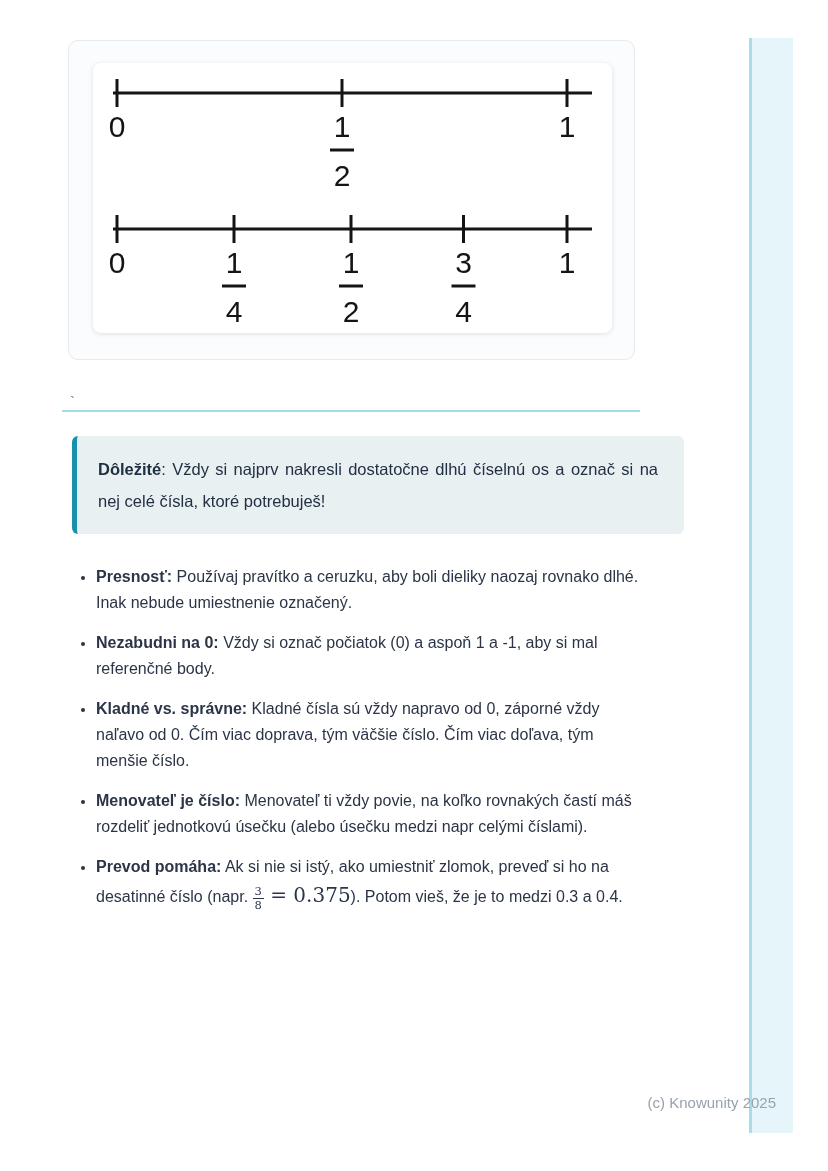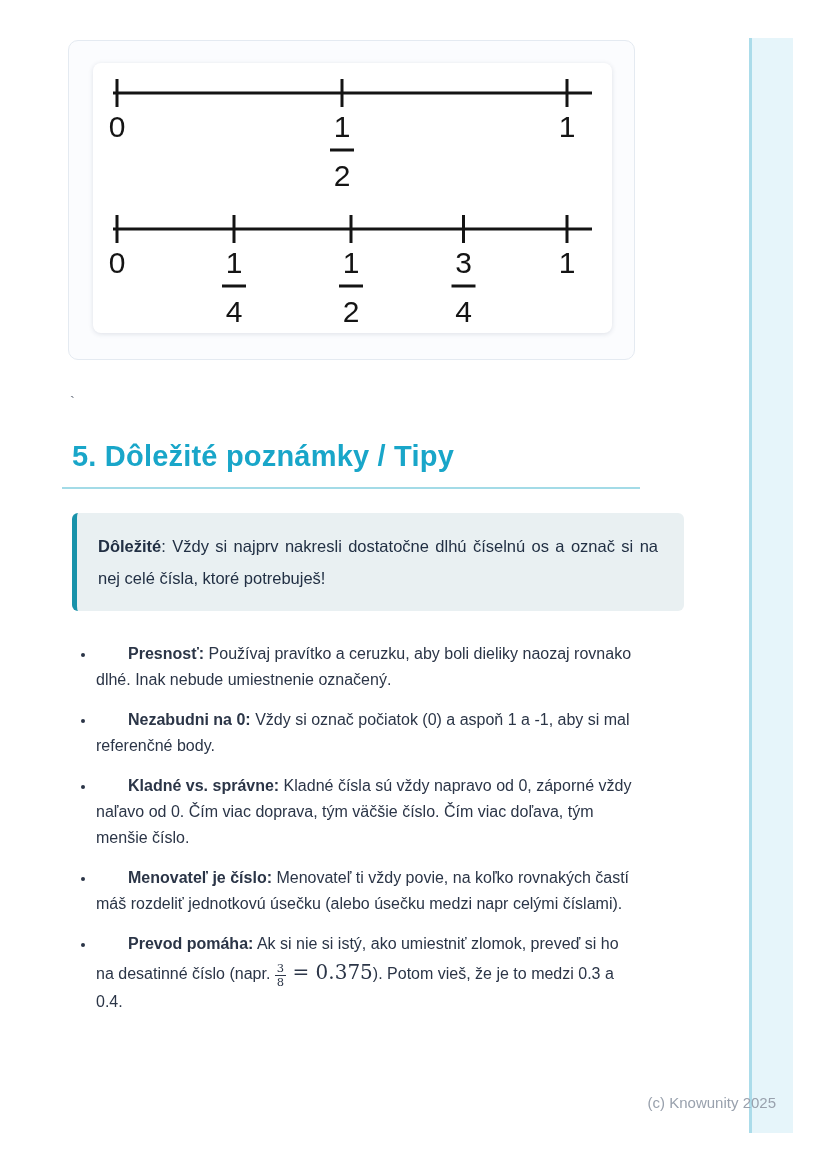--- a/index.html
+++ b/index.html
@@ -55,21 +55,21 @@
   .callout b{font-weight:700;}
   
   ul.tips-list{
     margin:30px 0 0 0;padding-left:34px;
   }
   ul.tips-list li{
     margin-bottom:14px;
     font-size:16px;line-height:1.62;color:#2b3547;
   }
   ul.tips-list li::marker{color:#2b3547;font-size:13px;}
-  ul.tips-list b{font-weight:700;margin-left:32px;}
+  ul.tips-list b{font-weight:700;}
   .math-serif{font-family:"DejaVu Serif", serif;font-size:20px;}
   .inline-frac{
     display:inline-block;vertical-align:-0.55em;text-align:center;
     font-family:"DejaVu Serif", serif;font-size:11.5px;line-height:1.15;
   }
   .inline-frac .frac-num{display:block;border-bottom:1px solid #2b3547;padding:0 2px;}
   .inline-frac .frac-den{display:block;}
   
   .footer-credit{
     position:absolute;top:1094px;right:52px;z-index:3;
@@ -111,21 +111,20 @@
           <line x1="358.5" y1="223" x2="382.5" y2="223" stroke="#141414" stroke-width="3"></line>
           <text x="370.5" y="259" text-anchor="middle">4</text>
           <line x1="474" y1="152" x2="474" y2="180" stroke="#141414" stroke-width="3"></line>
           <text x="474" y="210" text-anchor="middle">1</text>
         </svg>
     </div>
   </div>
 
   <div class="stray-char">`</div>
 
-  <h2 class="section-heading">5. Dôležité poznámky / Tipy</h2>
   <hr class="heading-rule">
 
   <div class="callout">
     <b>Dôležité</b><span>: Vždy si najprv nakresli dostatočne dlhú číselnú os a označ si na nej celé čísla, ktoré potrebuješ!</span>
   </div>
 
   <ul class="tips-list">
     <li>
       <b>Presnosť:</b><span> Používaj pravítko a ceruzku, aby boli dieliky naozaj rovnako dlhé. Inak nebude umiestnenie označený.</span>
     </li>

